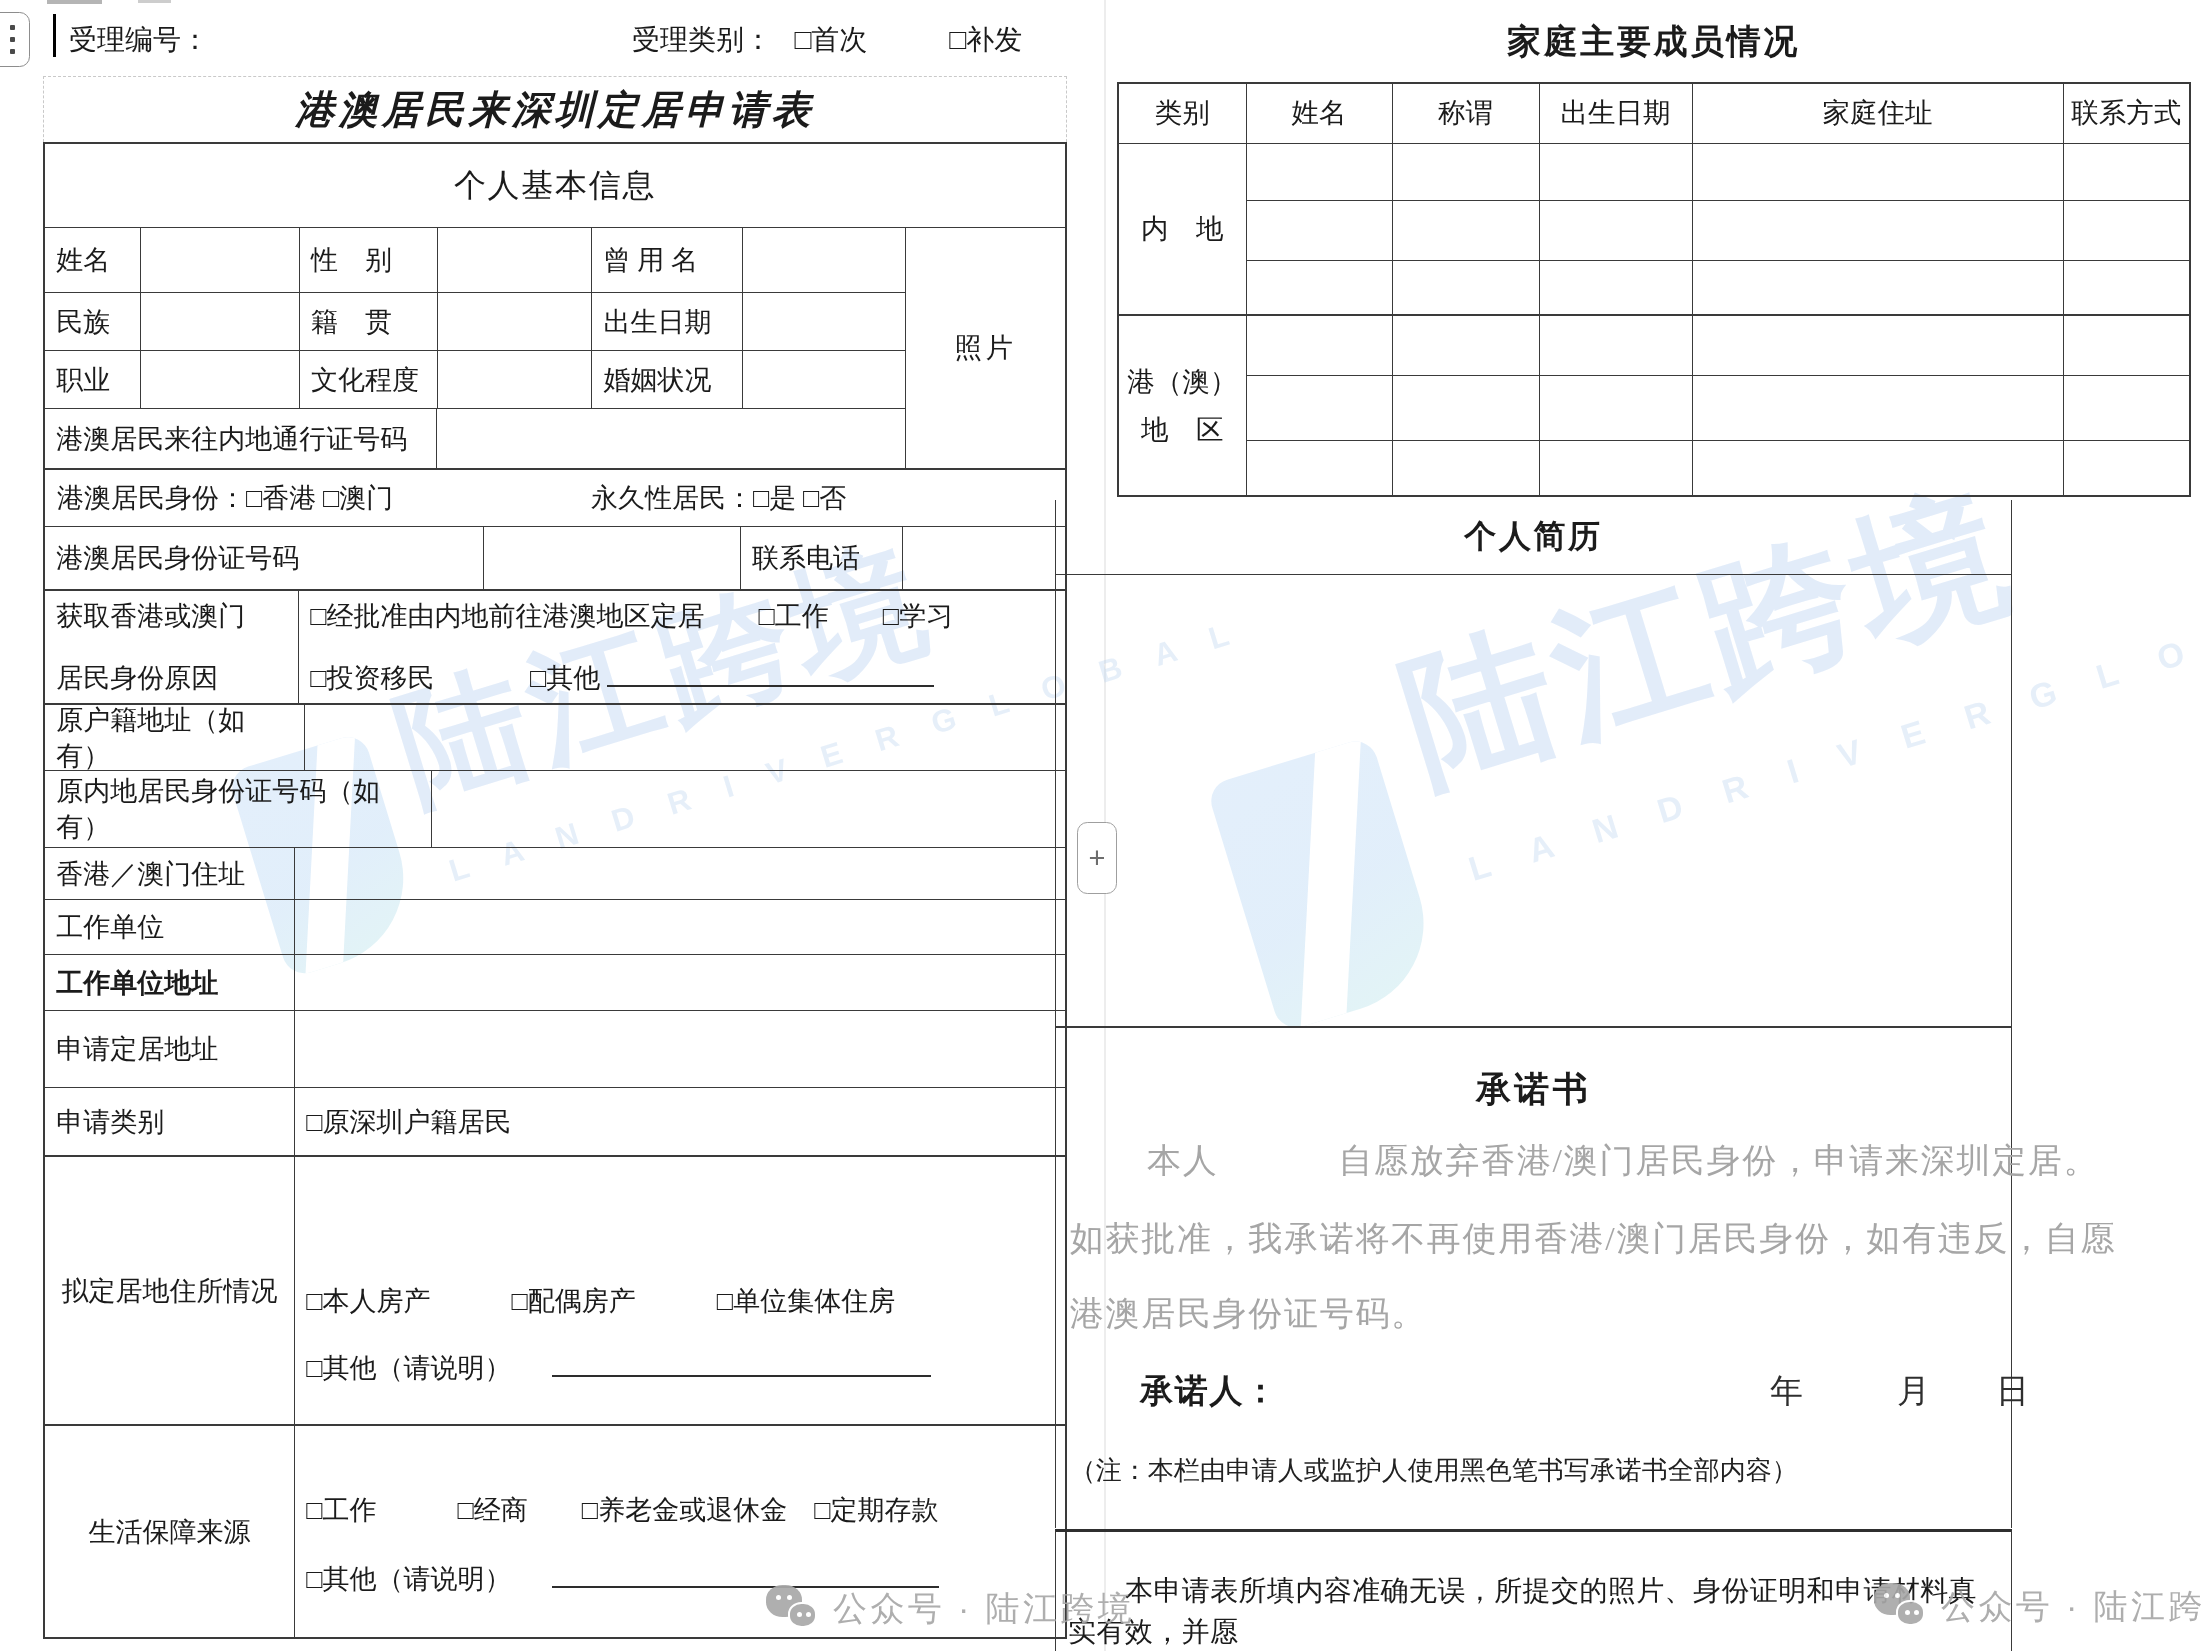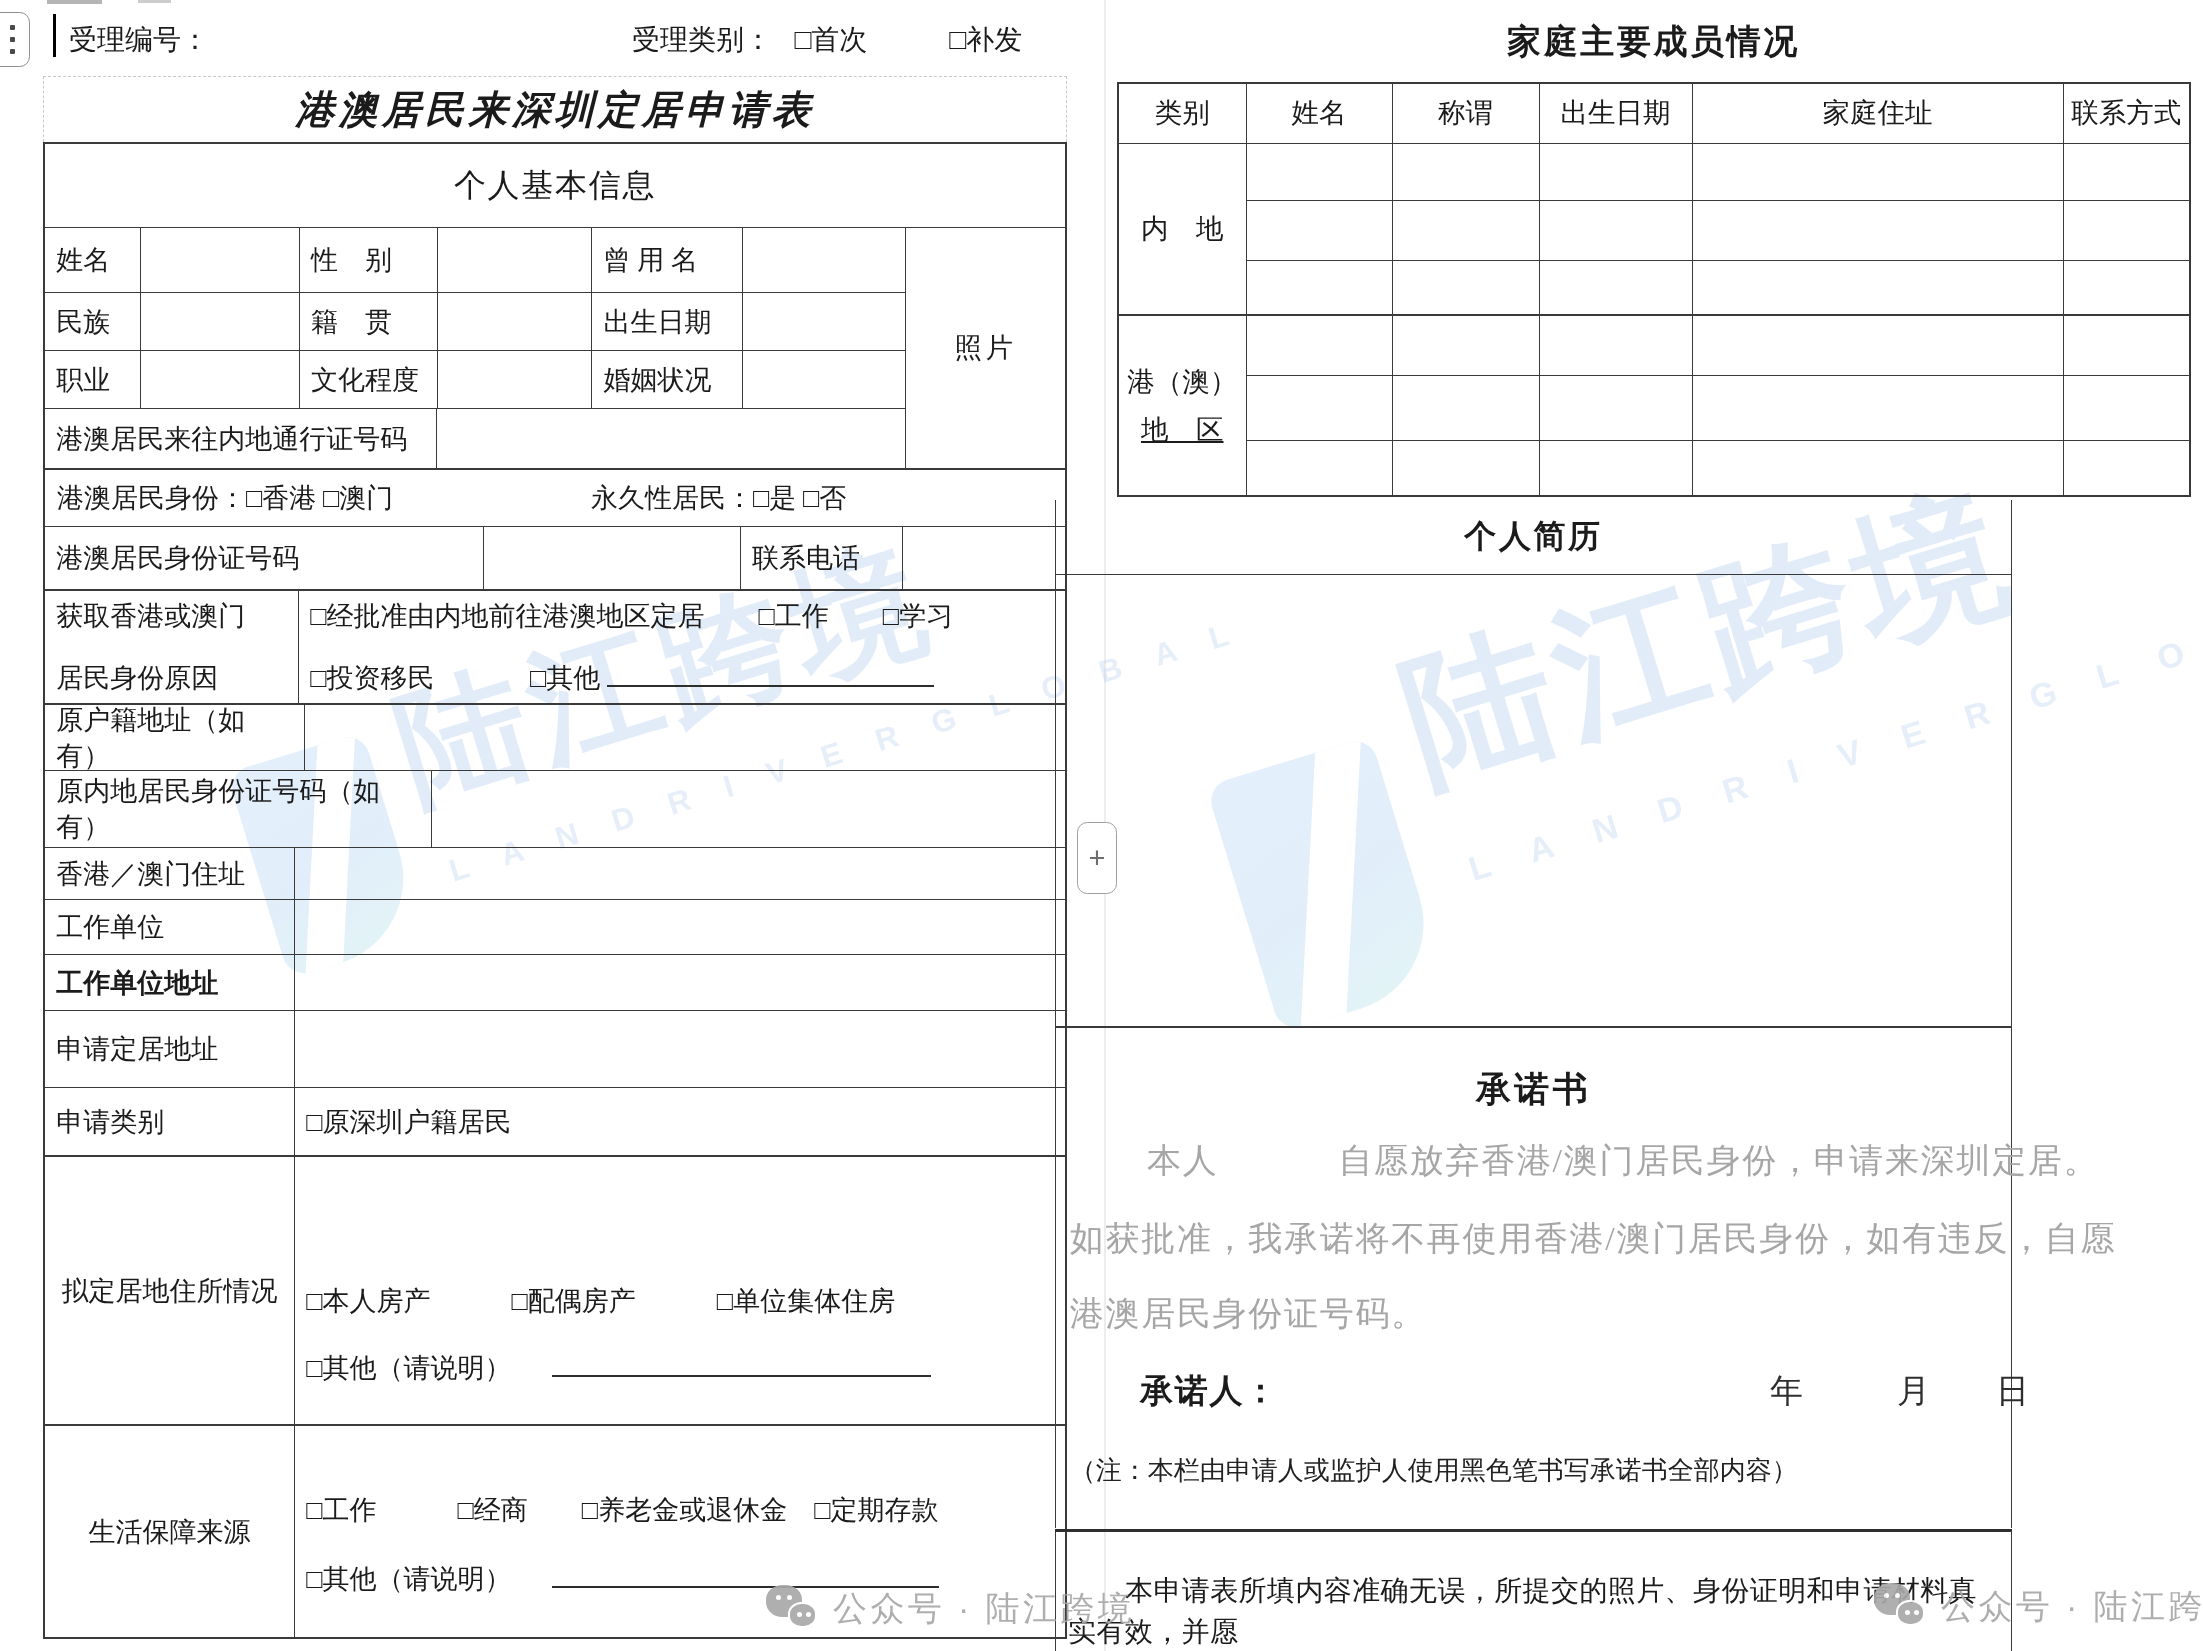--- a/index.html
+++ b/index.html
@@ -294,21 +294,21 @@
   <tr style="height:55px;">
     <td></td>
         <td></td>
     <td></td>
         <td></td>
     <td></td>
   </tr>
   <tr style="height:60px;" class="gsep">
     <td rowspan="3">
       <div>港（澳）</div>
-      <div style="margin-top:12px;text-decoration:underline;">地　区</div>
+      <div style="margin-top:12px;">地　区</div>
     </td>
     <td></td>
         <td></td>
     <td></td>
         <td></td>
     <td></td>
   </tr>
   <tr style="height:65px;">
     <td></td>
         <td></td>

